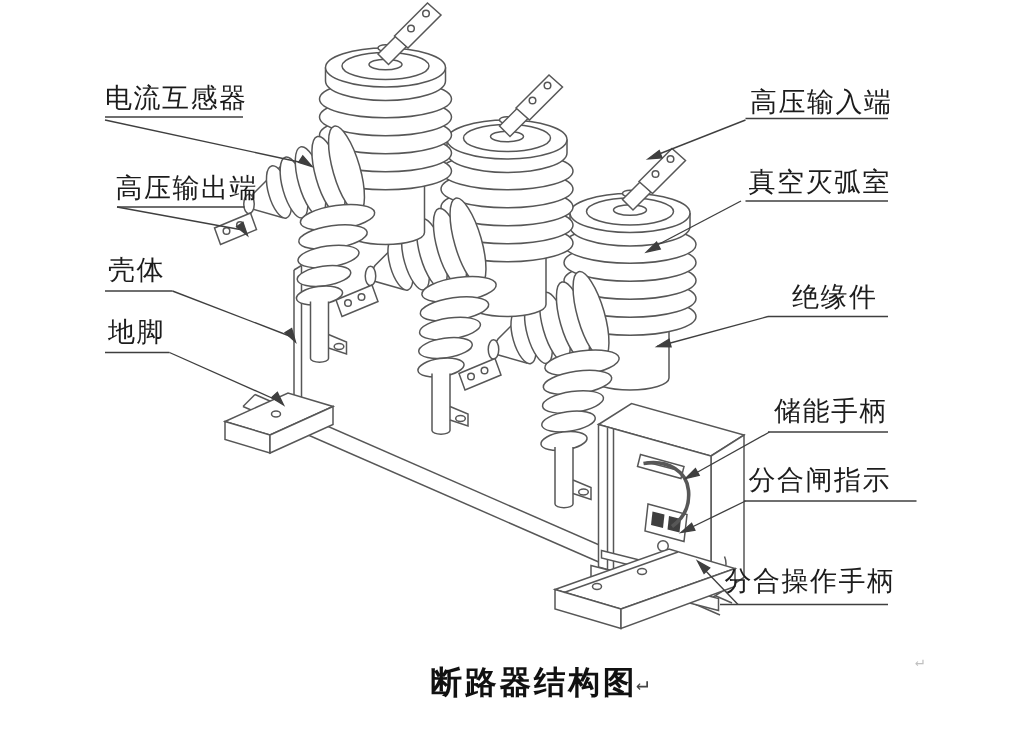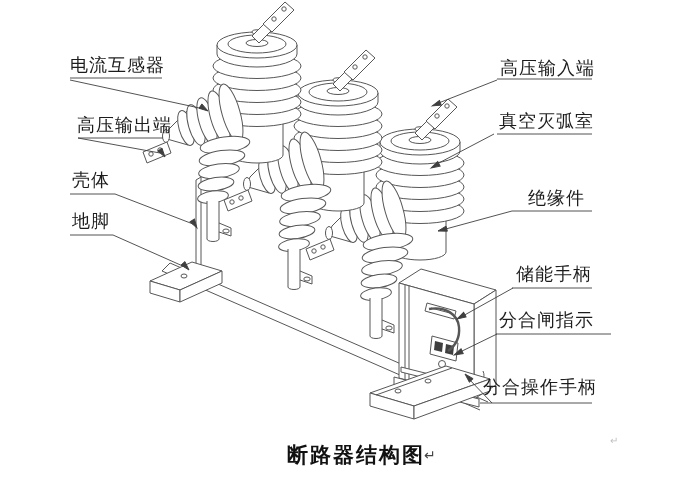--- a/index.html
+++ b/index.html
@@ -1,17 +1,17 @@
 <!DOCTYPE html>
 <html><head>
 <meta charset="utf-8">
 <style>
   html,body{margin:0;padding:0;background:#ffffff;}
   .stage{position:relative;width:676px;height:500px;background:#ffffff;overflow:hidden;
-         font-family:Liberation Serif, serif;}
+         font-family:Liberation Mono, monospace;}
   svg{display:block;}
   text.callout{font-size:18px;letter-spacing:1px;fill:#1c1c1c;}
   text.caption{font-size:21px;letter-spacing:2px;font-weight:bold;fill:#111;}
   text.mark{font-size:14px;fill:#444;}
   text.stray{font-size:10px;fill:#c0c0c0;}
 </style>
 </head>
 <body>
 
 <div class="stage">

